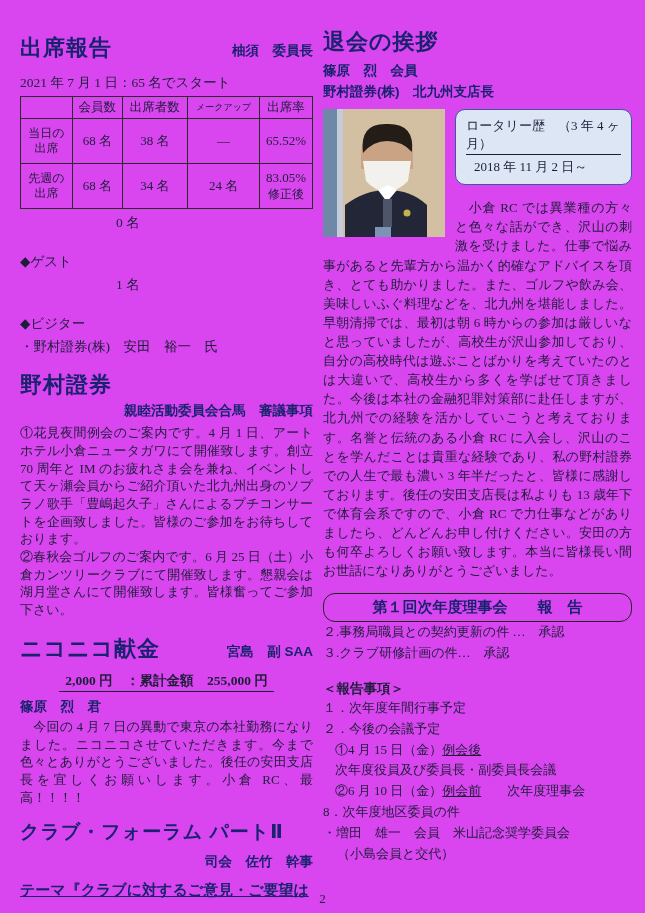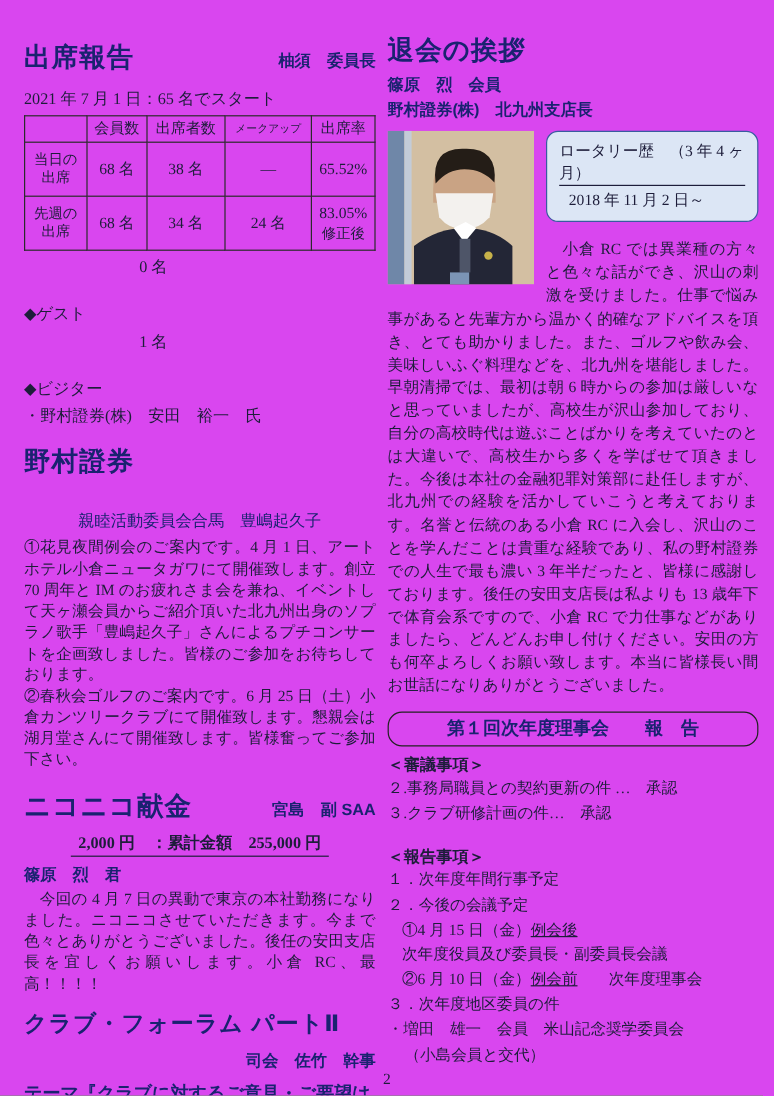--- a/index.html
+++ b/index.html
@@ -33,22 +33,22 @@
   table.att th{height:22px;font-size:12.5px;}
   table.att th.mk{font-size:9px;margin-top:44px;}
   table.att td{height:45px;}
   td.rowlab{font-size:12px;line-height:1.25;width:52px;word-break:break-all;padding:2px 6px;}
   .rate-note{display:block;font-size:12px;}
 
   .kv-line{display:flex;font-size:13.5px;margin-top:5px;}
   .kv-line .k{width:96px;margin-top:39px;}
   .plain-line{font-size:13.5px;margin-top:5px;}
 
-  .sub-row{display:flex;justify-content:center;margin-top:28px;margin-bottom:4px;
-    font-family:"Liberation Sans","DejaVu Sans",sans-serif;font-weight:normal;
+  .sub-row{display:flex;justify-content:flex-end;margin-top:5px;margin-bottom:4px;
+    font-family:"Liberation Sans","DejaVu Sans",sans-serif;font-weight:bold;
     color:var(--heading);font-size:13.5px;}
   .para{font-size:13px;line-height:1.36;text-align:justify;}
 
   .amount-wrap{text-align:center;margin-top:10px;}
   .amount{display:inline-block;font-size:13.5px;font-weight:bold;
     border-bottom:1.5px solid var(--body);padding:0 6px 1px;}
   .donor{font-family:"Liberation Sans","DejaVu Sans",sans-serif;font-weight:bold;
     color:var(--heading);font-size:13.5px;margin-top:6px;margin-bottom:2px;}
 
   .moderator{font-family:"Liberation Sans","DejaVu Sans",sans-serif;font-weight:bold;
@@ -132,21 +132,21 @@
     </div>
     <div class="kv-line">
       <span class="k">◆ビジター</span>
       <span>1 名</span>
     </div>
     <div class="plain-line">・野村證券(株)　安田　裕一　氏</div>
 
     <div class="sec-head" style="margin-top:17px;">野村證券</div>
     <div class="sub-row">
       <span>親睦活動委員会</span>
-      <span>合馬　豊嶋起久子</span>
+      <span>合馬　審議事項</span>
     </div>
     <div class="para">①花見夜間例会のご案内です。4 月 1 日、アートホテル小倉ニュータガワにて開催致します。創立 70 周年と IM のお疲れさま会を兼ね、イベントして天ヶ瀬会員からご紹介頂いた北九州出身のソプラノ歌手「豊嶋起久子」さんによるプチコンサートを企画致しました。皆様のご参加をお待ちしております。</div>
     <div class="para">②春秋会ゴルフのご案内です。6 月 25 日（土）小倉カンツリークラブにて開催致します。懇親会は湖月堂さんにて開催致します。皆様奮ってご参加下さい。</div>
 
     <div class="sec-head-row" style="margin-top:18px;">
       <div class="sec-head">ニコニコ献金</div>
       <div class="right-chair">宮島　副 SAA</div>
     </div>
     <div class="amount-wrap">
       <span class="amount">2,000 円　：累計金額　255,000 円</span>
@@ -204,34 +204,33 @@
       <div class="rotary-box">
         <span class="rotary-title">ロータリー歴　（3 年 4 ヶ月）</span>
         <div class="rotary-line">2018 年 11 月 2 日～</div>
       </div>
 
       <div class="farewell-body">　小倉 RC では異業種の方々と色々な話ができ、沢山の刺激を受けました。仕事で悩み事があると先輩方から温かく的確なアドバイスを頂き、とても助かりました。また、ゴルフや飲み会、美味しいふぐ料理などを、北九州を堪能しました。早朝清掃では、最初は朝 6 時からの参加は厳しいなと思っていましたが、高校生が沢山参加しており、自分の高校時代は遊ぶことばかりを考えていたのとは大違いで、高校生から多くを学ばせて頂きました。今後は本社の金融犯罪対策部に赴任しますが、北九州での経験を活かしていこうと考えております。名誉と伝統のある小倉 RC に入会し、沢山のことを学んだことは貴重な経験であり、私の野村證券での人生で最も濃い 3 年半だったと、皆様に感謝しております。後任の安田支店長は私よりも 13 歳年下で体育会系ですので、小倉 RC で力仕事などがありましたら、どんどんお申し付けください。安田の方も何卒よろしくお願い致します。本当に皆様長い間お世話になりありがとうございました。</div>
     </div>
 
     <div class="board-box">第１回次年度理事会　　報　告</div>
 
-    <div class="list-head">＜審議事項＞</div>
     <div class="list-item">２.事務局職員との契約更新の件 …　承認</div>
     <div class="list-item">３.クラブ研修計画の件…　承認</div>
 
     <div class="list-head gap-top">＜報告事項＞</div>
     <div class="list-item">１．次年度年間行事予定</div>
     <div class="list-item">２．今後の会議予定</div>
     <div class="list-item indent1">
       <span>①4 月 15 日（金）</span><span class="u">例会後</span>
     </div>
     <div class="list-item indent1">次年度役員及び委員長・副委員長会議</div>
     <div class="list-item indent1">
       <span>②6 月 10 日（金）</span><span class="u">例会前</span><span>　　次年度理事会</span>
     </div>
-    <div class="list-item">３．次年度地区委員の件</div>
+    <div class="list-item">8．次年度地区委員の件</div>
     <div class="list-item">・増田　雄一　会員　米山記念奨学委員会</div>
     <div class="list-item indent2">（小島会員と交代）</div>
 
   </div>
 
   <div class="page-num">2</div>
 </div>
 
 </body></html>

